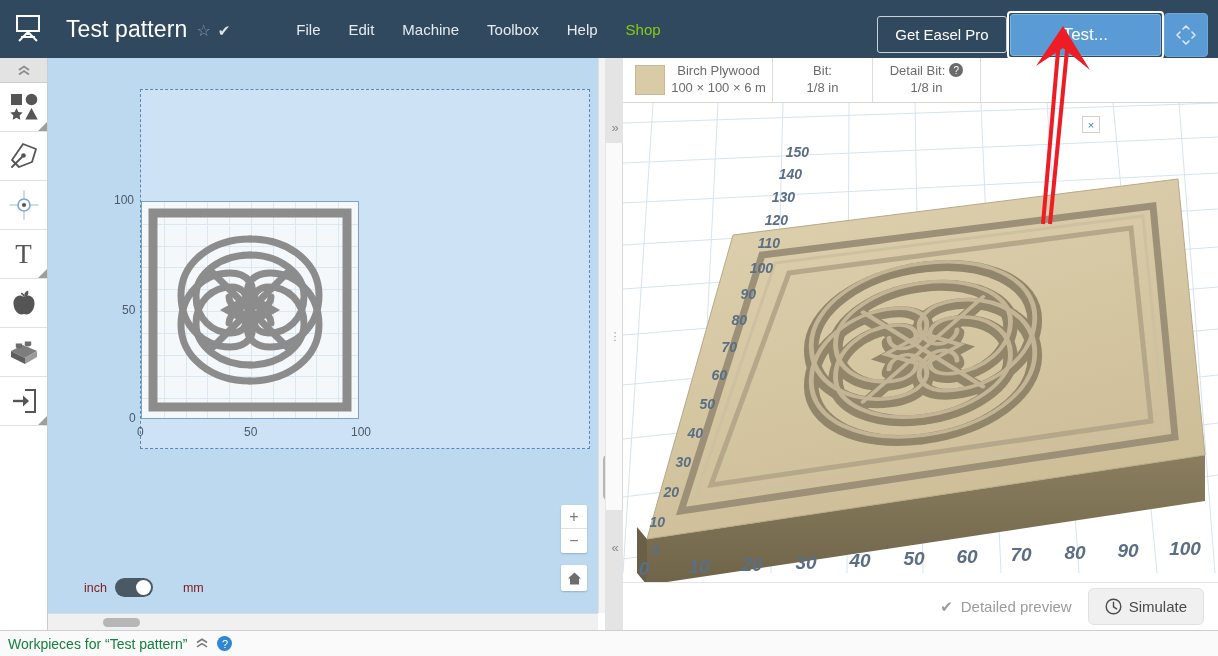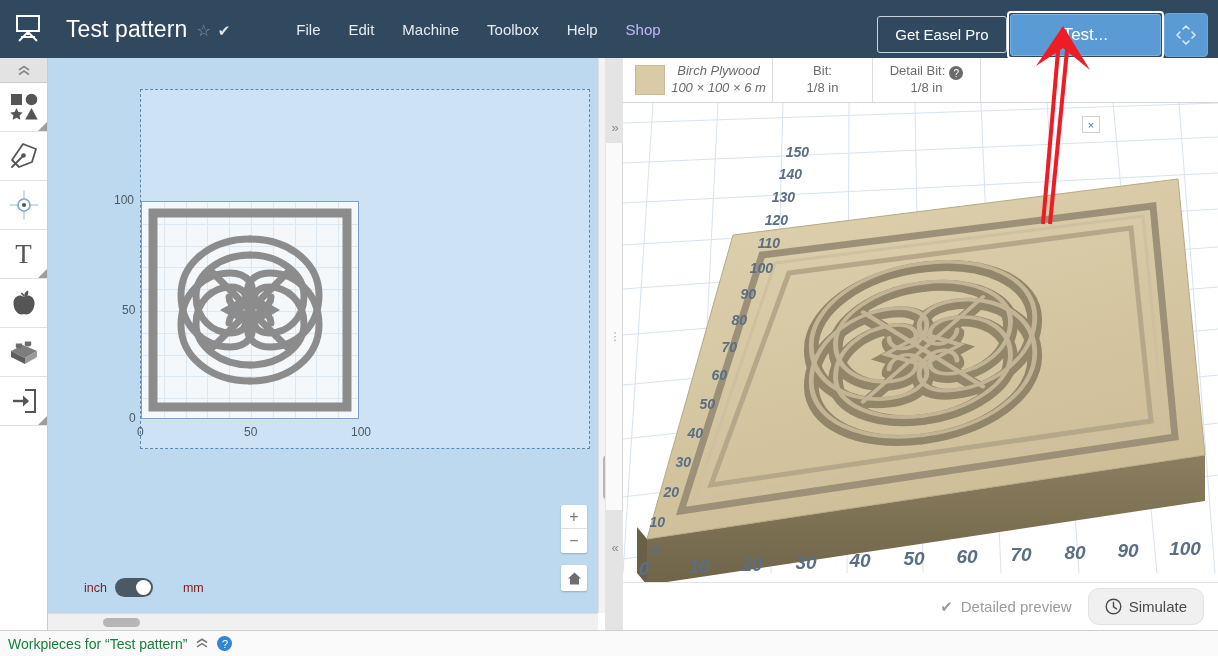--- a/index.html
+++ b/index.html
@@ -25,21 +25,21 @@
     color: #ffffff; font-size: 23px; letter-spacing: .1px;
     margin-left: 10px; white-space: nowrap;
   }
   .title-icons { display: flex; align-items: center; gap: 7px; margin-left: 9px; margin-top: 3px; }
   .star-icon { color: #8d9aa7; font-size: 16px; line-height: 1; }
   .check-icon { color: #dfe4e8; font-size: 15px; line-height: 1; }
   .menu { display: flex; align-items: center; margin-left: 52px; }
   .menu-item {
     color: #e6ebef; font-size: 15px; padding: 6px 14px; cursor: default; white-space: nowrap;
   }
-  .menu-item.shop { color: #c4b5fd; }
+  .menu-item.shop { color: #84cc16; }
   .header-right {
     position: absolute; right: 0; top: 0; height: 69px;
     display: flex; align-items: center; gap: 0; padding-right: 10px;
   }
   .btn-outline {
     border: 1px solid #c9d2da; color: #ffffff; background: transparent;
     font-size: 15px; padding: 9px 17px; border-radius: 3px; white-space: nowrap;
     font-family: "Liberation Sans", sans-serif;
   }
   .carve-wrap {
@@ -196,21 +196,21 @@
     border-top: 1px solid #e4e4e4; display: flex; align-items: center;
     justify-content: flex-end; padding-right: 14px; gap: 0px; background: #fff;
   }
   .detailed-preview {
     display: flex; align-items: center; gap: 8px; color: #9b9b9b; font-size: 15px;
     padding: 0 16px;
   }
   .simulate-btn {
     display: flex; align-items: center; gap: 7px; background: #f0f0f0;
     border: 1px solid #e0e0e0; color: #4a4a4a; font-size: 15px;
-    padding: 9px 16px; border-radius: 11px;
+    padding: 9px 16px; border-radius: 6px;
   }
 
   
   .annot { position: absolute; left: 0; top: 0; width: 1218px; height: 656px; pointer-events: none; z-index: 30; }
 
   
   .bottombar {
     position: absolute; left: 0; top: 630px; width: 1218px; height: 26px;
     background: #fafafa; border-top: 1px solid #cfcfcf;
     display: flex; align-items: center; padding-left: 8px; gap: 8px;
@@ -434,31 +434,31 @@
     <div class="split-top">»</div>
     <div class="split-dots">⋮</div>
     <div class="split-bot">«</div>
   </div>
 
   <div class="preview3d">
 
     <div class="matbar">
       <div class="cell mat-name-cell" style="flex-direction:row;">
         <span class="swatch"></span>
-        <span style="display:flex;flex-direction:column;align-items:center;font-style:italic;">
+        <span style="display:flex;flex-direction:column;align-items:center;">
           <span>Birch Plywood</span>
           <span>100 × 100 × 6 m</span>
         </span>
       </div>
       <div class="cell bit-cell">
         <span>Bit:</span>
         <span>1/8 in</span>
       </div>
       <div class="cell detailbit-cell">
-        <span style="display:flex;align-items:flex-end;">
+        <span style="display:flex;align-items:flex-start;">
           <span>Detail Bit:</span>
           <span class="help-dot">?</span>
         </span>
         <span>1/8 in</span>
       </div>
     </div>
     <div class="close-x">×</div>
 
     <div class="stage">
       <svg width="595" height="479" viewBox="0 0 595 479">

